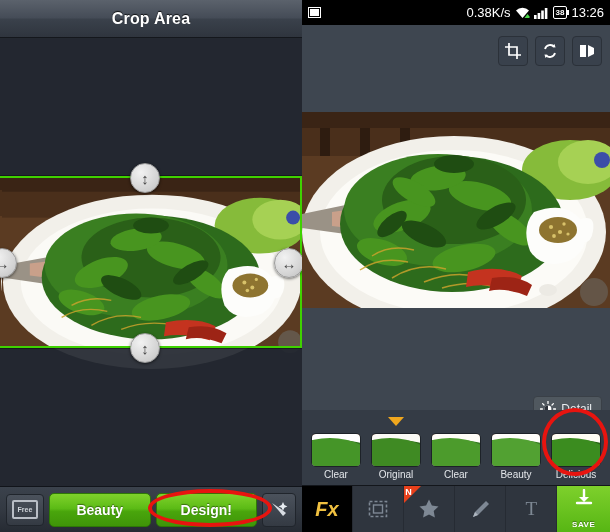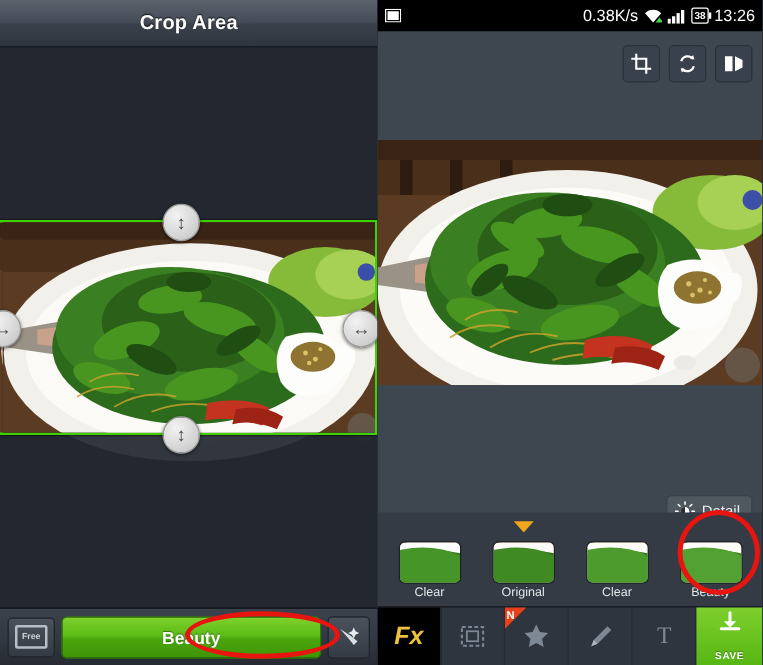--- a/index.html
+++ b/index.html
@@ -337,20 +337,21 @@
       <div class="handle h-right">
         <span>↔</span>
       </div>
     </div>
 
     <div class="left-bottombar">
       <div class="btn-free">
         <div class="free-inner">Free</div>
       </div>
       <div class="btn-green">Beauty</div>
+      <div class="btn-green">Design!</div>
       <div class="btn-wand">
         <svg width="20" height="20" viewBox="0 0 20 20">
           <path d="M3 3 L10 11 L14 16 L17 13 L12 9 Z" fill="#d8dde3"></path>
           <path d="M14 2 l1.4 3 3 1.4 -3 1.4 -1.4 3 -1.4 -3 -3 -1.4 3 -1.4 Z" fill="#e8edf2"></path>
         </svg>
       </div>
     </div>
 
     <div class="annot-circle-left"></div>
   </div>
@@ -542,20 +543,36 @@
             <ellipse cx="74" cy="58" rx="52" ry="28" fill="#3a8028"></ellipse>
             <ellipse cx="66" cy="50" rx="42" ry="22" fill="#52a132"></ellipse>
             <path d="M82 78 q18 -5 30 2 l-4 8 q-16 -5 -28 -2 Z" fill="#d85536"></path>
             <path d="M112 52 q17 -6 24 5 q5 14 -6 20 q-15 6 -21 -5 Z" fill="#fffefb"></path>
             <ellipse cx="124" cy="62" rx="9" ry="6" fill="#a98f45"></ellipse>
           </svg>
         </div>
         <div class="filter-label">Beauty</div>
       </div>
 
+      <div class="filter-item">
+        <div class="filter-thumb">
+          <svg class="ph" viewBox="0 0 150 100" preserveAspectRatio="none">
+            <rect width="150" height="100" fill="#5e3c21"></rect>
+              <rect width="150" height="26" fill="#3c2414"></rect>
+            <ellipse cx="75" cy="62" rx="74" ry="40" fill="#fffdf4"></ellipse>
+            <ellipse cx="128" cy="32" rx="24" ry="15" fill="#93c63e"></ellipse>
+            <ellipse cx="74" cy="58" rx="52" ry="28" fill="#276416"></ellipse>
+            <ellipse cx="66" cy="50" rx="42" ry="22" fill="#3b8c1f"></ellipse>
+            <path d="M82 78 q18 -5 30 2 l-4 8 q-16 -5 -28 -2 Z" fill="#c0301a"></path>
+            <path d="M112 52 q17 -6 24 5 q5 14 -6 20 q-15 6 -21 -5 Z" fill="#fffdf4"></path>
+            <ellipse cx="124" cy="62" rx="9" ry="6" fill="#90762c"></ellipse>
+          </svg>
+        </div>
+        <div class="filter-label">Delicious</div>
+      </div>
     </div>
 
     <div class="annot-circle-right"></div>
 
     <div class="right-bottombar">
       <div class="bb-item active">
         <span class="bb-fx">Fx</span>
       </div>
       <div class="bb-item">
         <svg width="20" height="20" viewBox="0 0 20 20">

